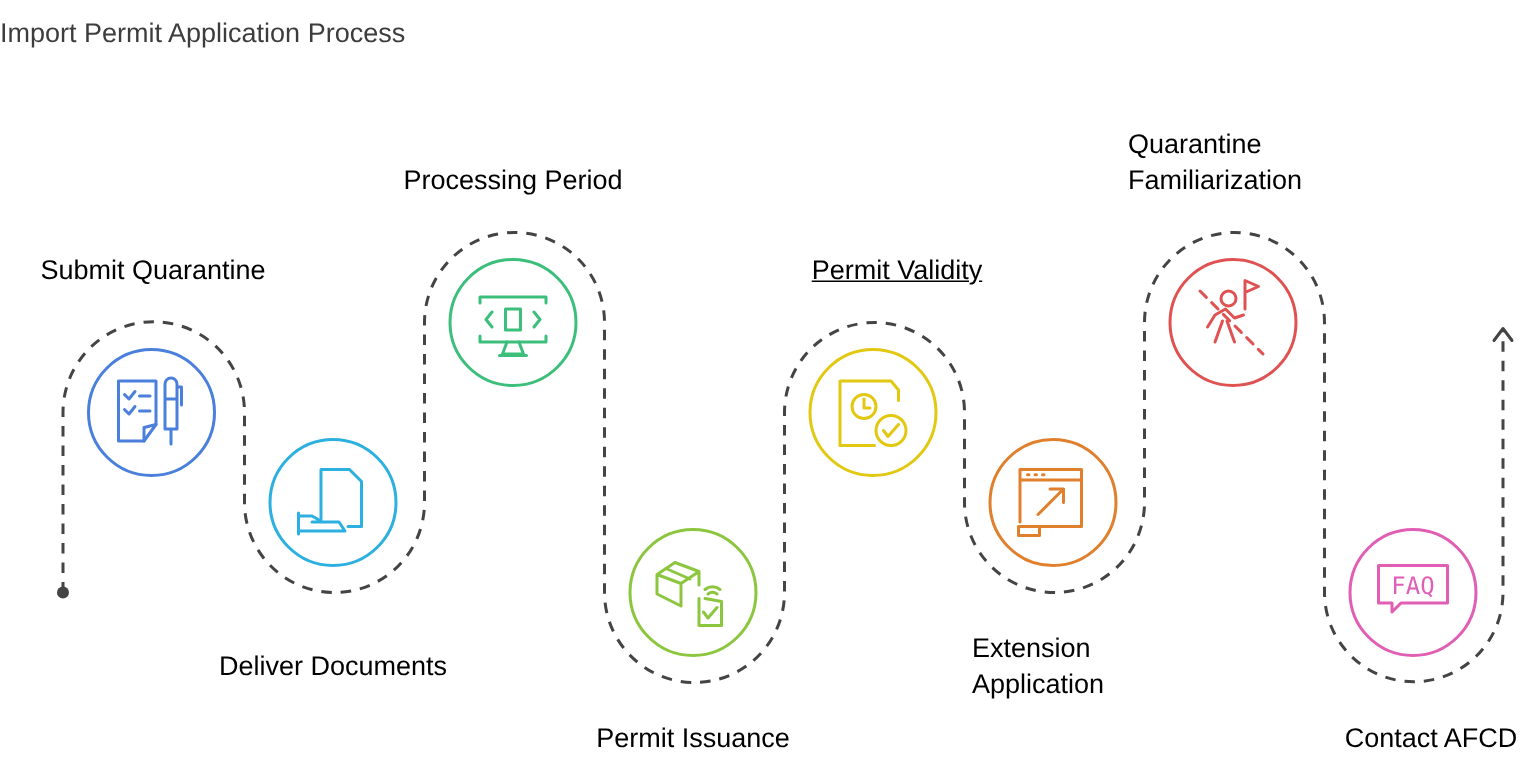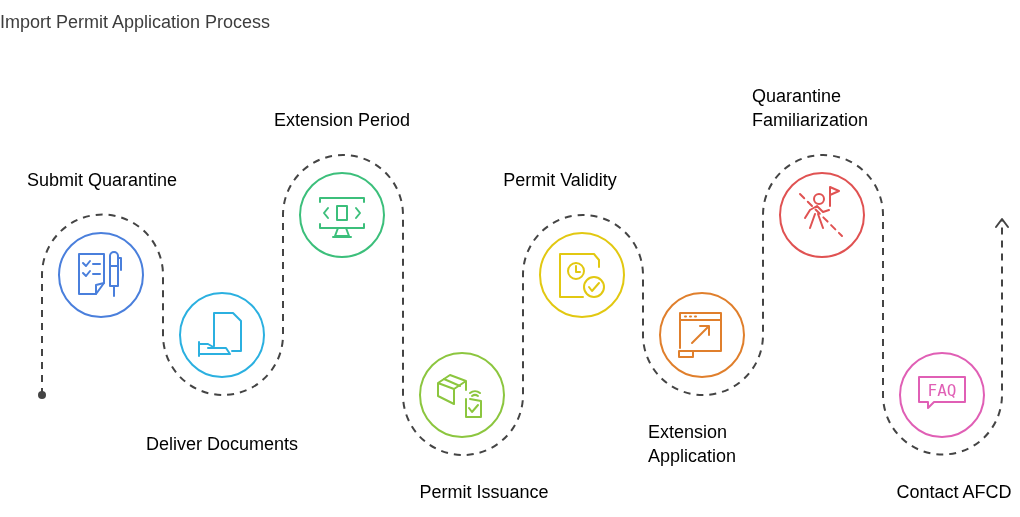--- a/index.html
+++ b/index.html
@@ -100,18 +100,18 @@
     <circle class="ring" cx="942" cy="395" r="42" stroke="#e05fb5"></circle>
     <g>
       <path class="ico" stroke="#e05fb5" d="M919,377 L965,377 L965,402 L934,402 L928,408 L928,402 L919,402 Z"></path>
       <text x="942" y="396" text-anchor="middle" font-family="'DejaVu Sans Mono', monospace" font-size="16" fill="#e05fb5">FAQ</text>
     </g>
   </g>
 </svg>
 
 <div class="label" style="left:102px; top:168px;">Submit Quarantine</div>
 <div class="label" style="left:222px; top:432px;">Deliver Documents</div>
-<div class="label" style="left:342px; top:108px;">Extension Period</div>
-<div class="label" style="left:462px; top:480px;margin-left:22px;">Permit Issuance</div>
-<div class="label" style="left:560px; top:168px;">Permit Validity</div>
+<div class="label" style="left:342px; top:108px;">Processing Period</div>
+<div class="label" style="left:462px; top:480px;">Permit Issuance</div>
+<div class="label" style="left:598px; top:168px;text-decoration:underline;">Permit Validity</div>
 <div class="label" style="left:708px; top:420px; width:120px; white-space:normal;">Extension Application</div>
 <div class="label" style="left:822px; top:84px; width:140px; white-space:normal;">Quarantine Familiarization</div>
 <div class="label" style="left:942px; top:480px;margin-left:12px;">Contact AFCD</div>
 
 </body></html>

